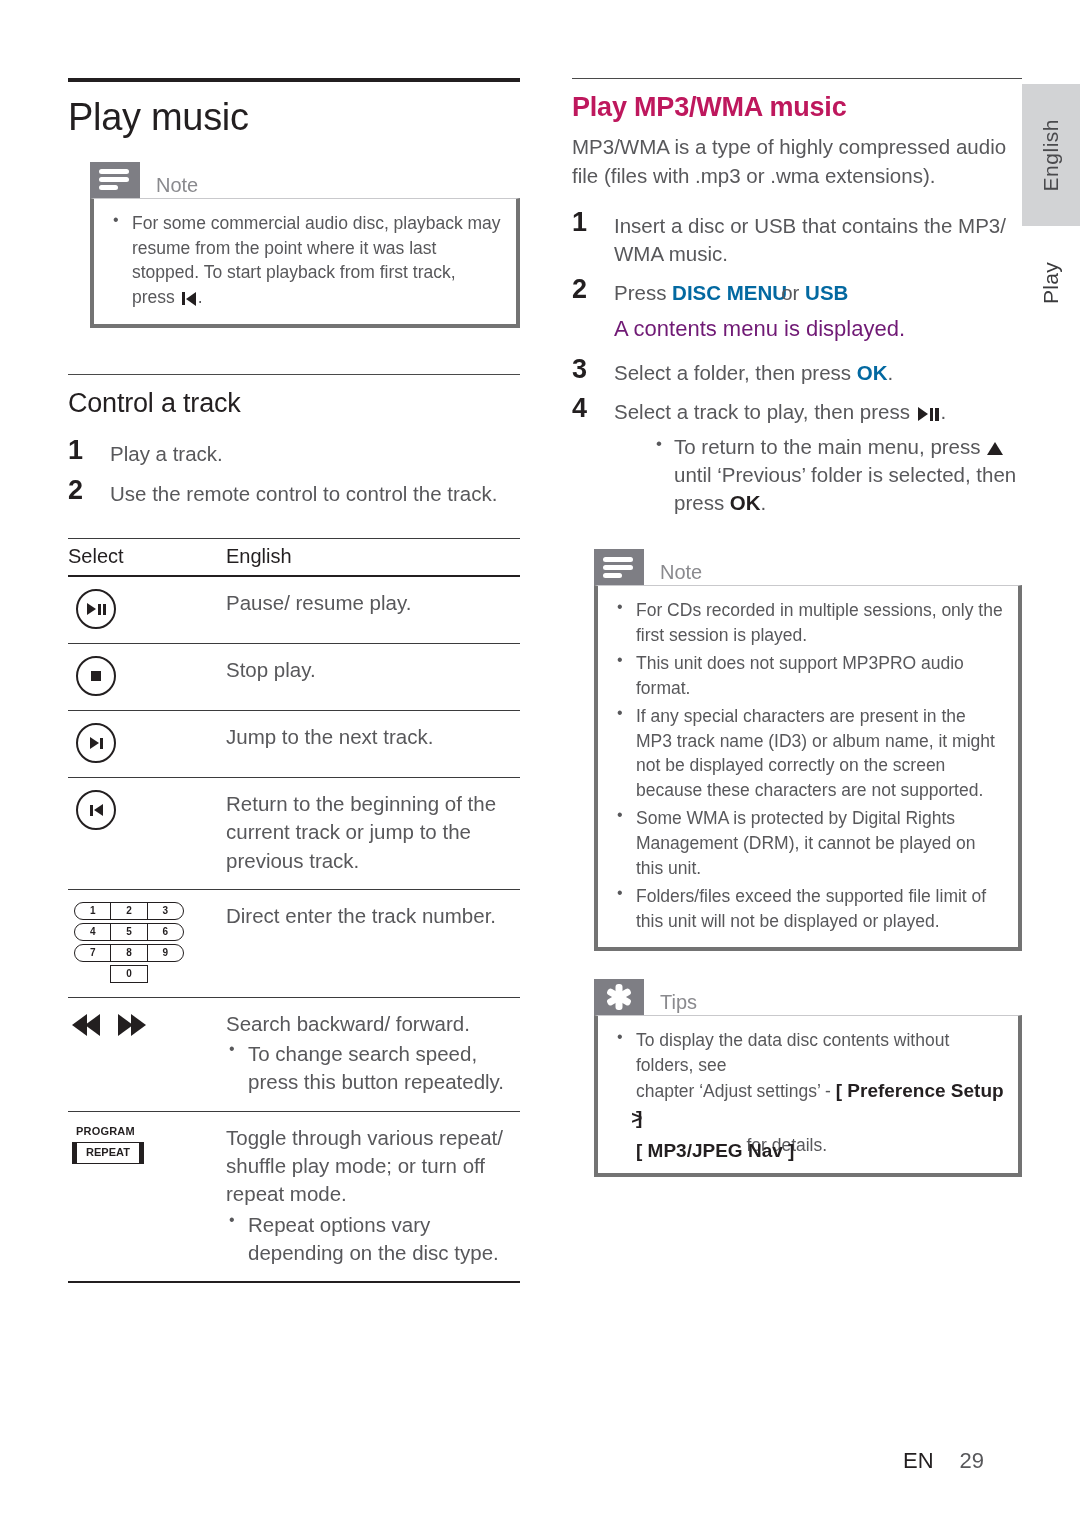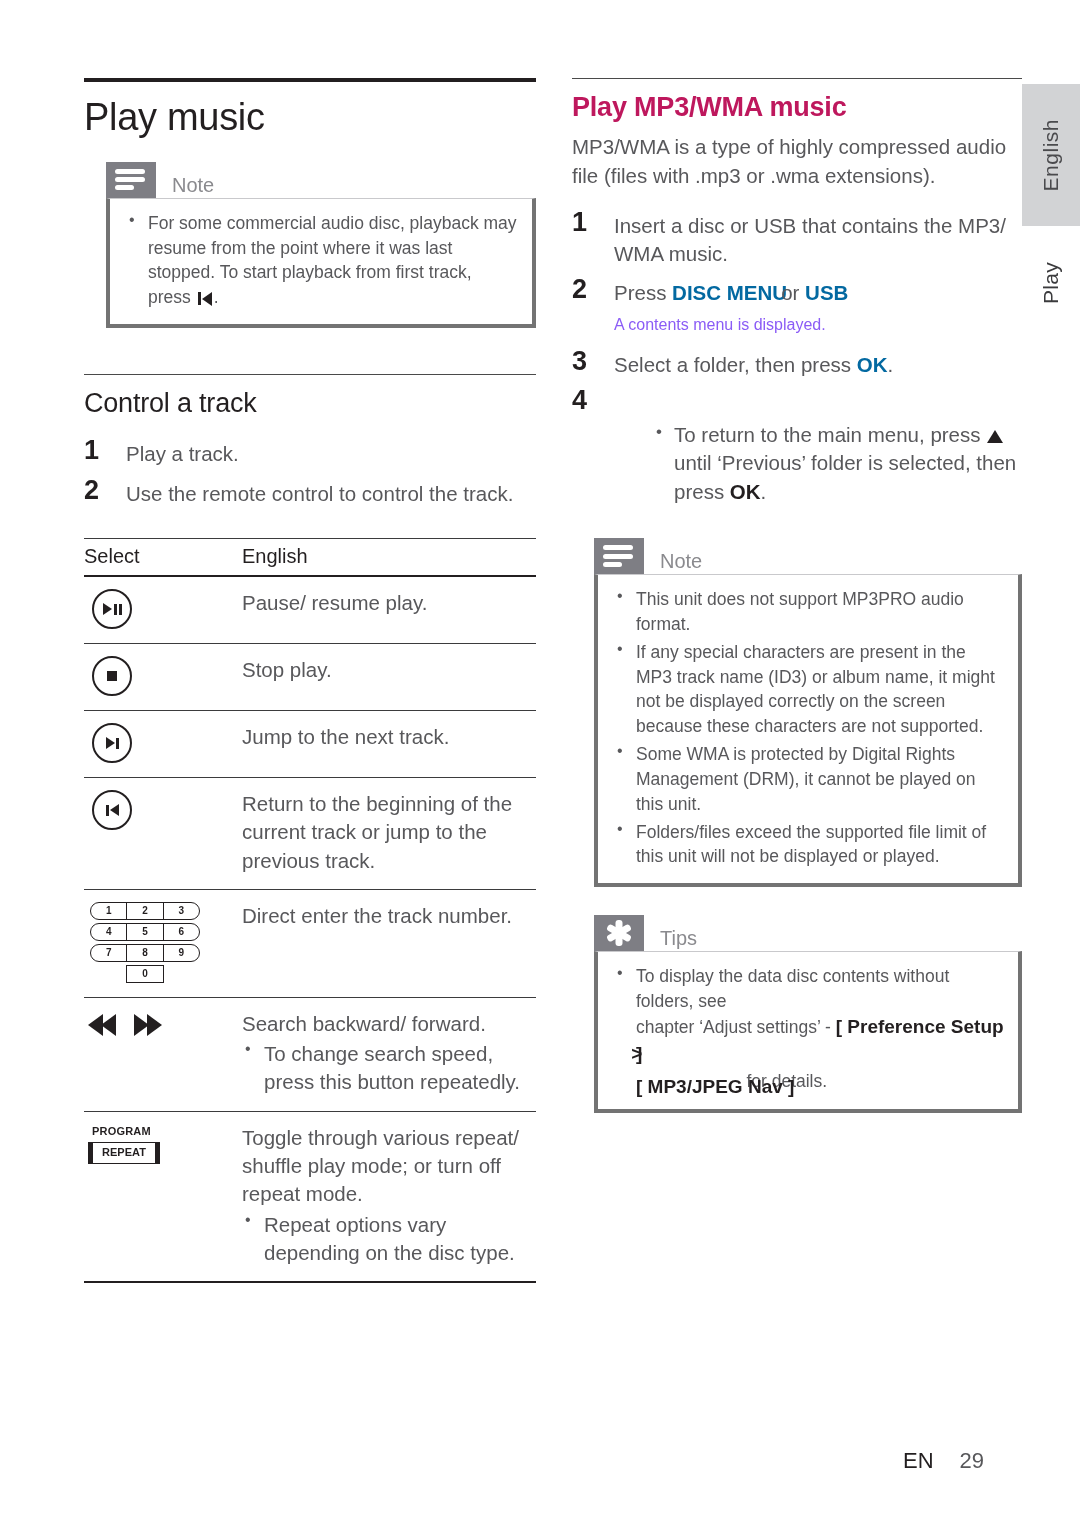--- a/index.html
+++ b/index.html
@@ -4,21 +4,21 @@
 <style>
   html,body{margin:0;padding:0;}
   body{
     width:1080px;height:1527px;background:#ffffff;
     font-family:"Liberation Sans", sans-serif;
     color:#3b3b3d;position:relative;overflow:hidden;
   }
   .page{position:absolute;inset:0;}
 
   
-  .col-left{position:absolute;left:84px;top:78px;width:452px;}
+  .col-left{position:absolute;left:68px;top:78px;width:452px;}
   .col-right{position:absolute;left:572px;top:78px;width:450px;}
 
   
   .rule-thick{border-top:4px solid #231f20;margin-bottom:14px;}
   .rule-thin{border-top:1.6px solid #4a4a4a;margin-bottom:12px;}
   h1.title{
     font-size:38px;font-weight:400;color:#231f20;margin:0 0 4px 0;
     letter-spacing:-0.3px;line-height:1.15;
   }
   h2.subtitle{
@@ -36,21 +36,21 @@
   
   .steps{margin-top:16px;}
   .step{display:flex;margin-bottom:6px;align-items:flex-start;}
   .step .num{
     font-size:27px;font-weight:700;color:#231f20;
     width:42px;flex:0 0 42px;line-height:1.12;
   }
   .step .txt{font-size:20.5px;line-height:1.38;color:#58585b;padding-top:5px;}
   .step .txt b{color:#0369a1;font-weight:700;}
   .substep{
-    font-size:16px;line-height:1.38;color:#8b5cf6;
+    font-size:22px;line-height:1.38;color:#701a75;
     margin-left:42px;padding-left:0;margin-top:2px;
   }
   .bullets-inline{margin-left:42px;margin-top:4px;}
   .bullets-inline li{
     font-size:20.5px;line-height:1.38;color:#58585b;
     list-style:none;position:relative;padding-left:20px;margin-bottom:0;
   }
   .bullets-inline li:before{
     content:"\2022";position:absolute;left:2px;top:-1px;color:#58585b;font-size:17px;
   }
@@ -401,38 +401,46 @@
 
       <div class="step" style="margin-top:10px;">
         <div class="num">3</div>
         <div class="txt">
           <span>Select a folder, then press </span><b>OK</b><span>.</span>
         </div>
       </div>
 
       <div class="step">
         <div class="num">4</div>
+        <div class="txt">
+          <span>Select a track to play, then press </span><span class="inline-gly">
+              <span class="tri-r"></span>
+              <span class="pbar"></span>
+              <span class="pbar"></span>
+            </span><span>.</span>
+        </div>
       </div>
 
       <ul class="bullets-inline">
         <li><span>To return to the main menu, press </span><span class="up-tri"></span><span> until ‘Previous’ folder is selected, then press </span><b>OK</b><span>.</span></li>
       </ul>
     </div>
 
     <div class="callout" style="margin-top:32px;">
       <div class="callout-head">
         <div class="badge">
           <div class="bar b1"></div>
             <div class="bar b2"></div>
             <div class="bar b3"></div>
         </div>
         <div class="badge-label">Note</div>
       </div>
       <div class="callout-body">
         <ul>
+          <li>For CDs recorded in multiple sessions, only the first session is played.</li>
           <li>This unit does not support MP3PRO audio format.</li>
           <li>If any special characters are present in the MP3 track name (ID3) or album name, it might not be displayed correctly on the screen because these characters are not supported.</li>
           <li>Some WMA is protected by Digital Rights Management (DRM), it cannot be played on this unit.</li>
           <li>Folders/files exceed the supported file limit of this unit will not be displayed or played.</li>
         </ul>
       </div>
     </div>
 
     <div class="callout" style="margin-top:28px;">
       <div class="callout-head">

